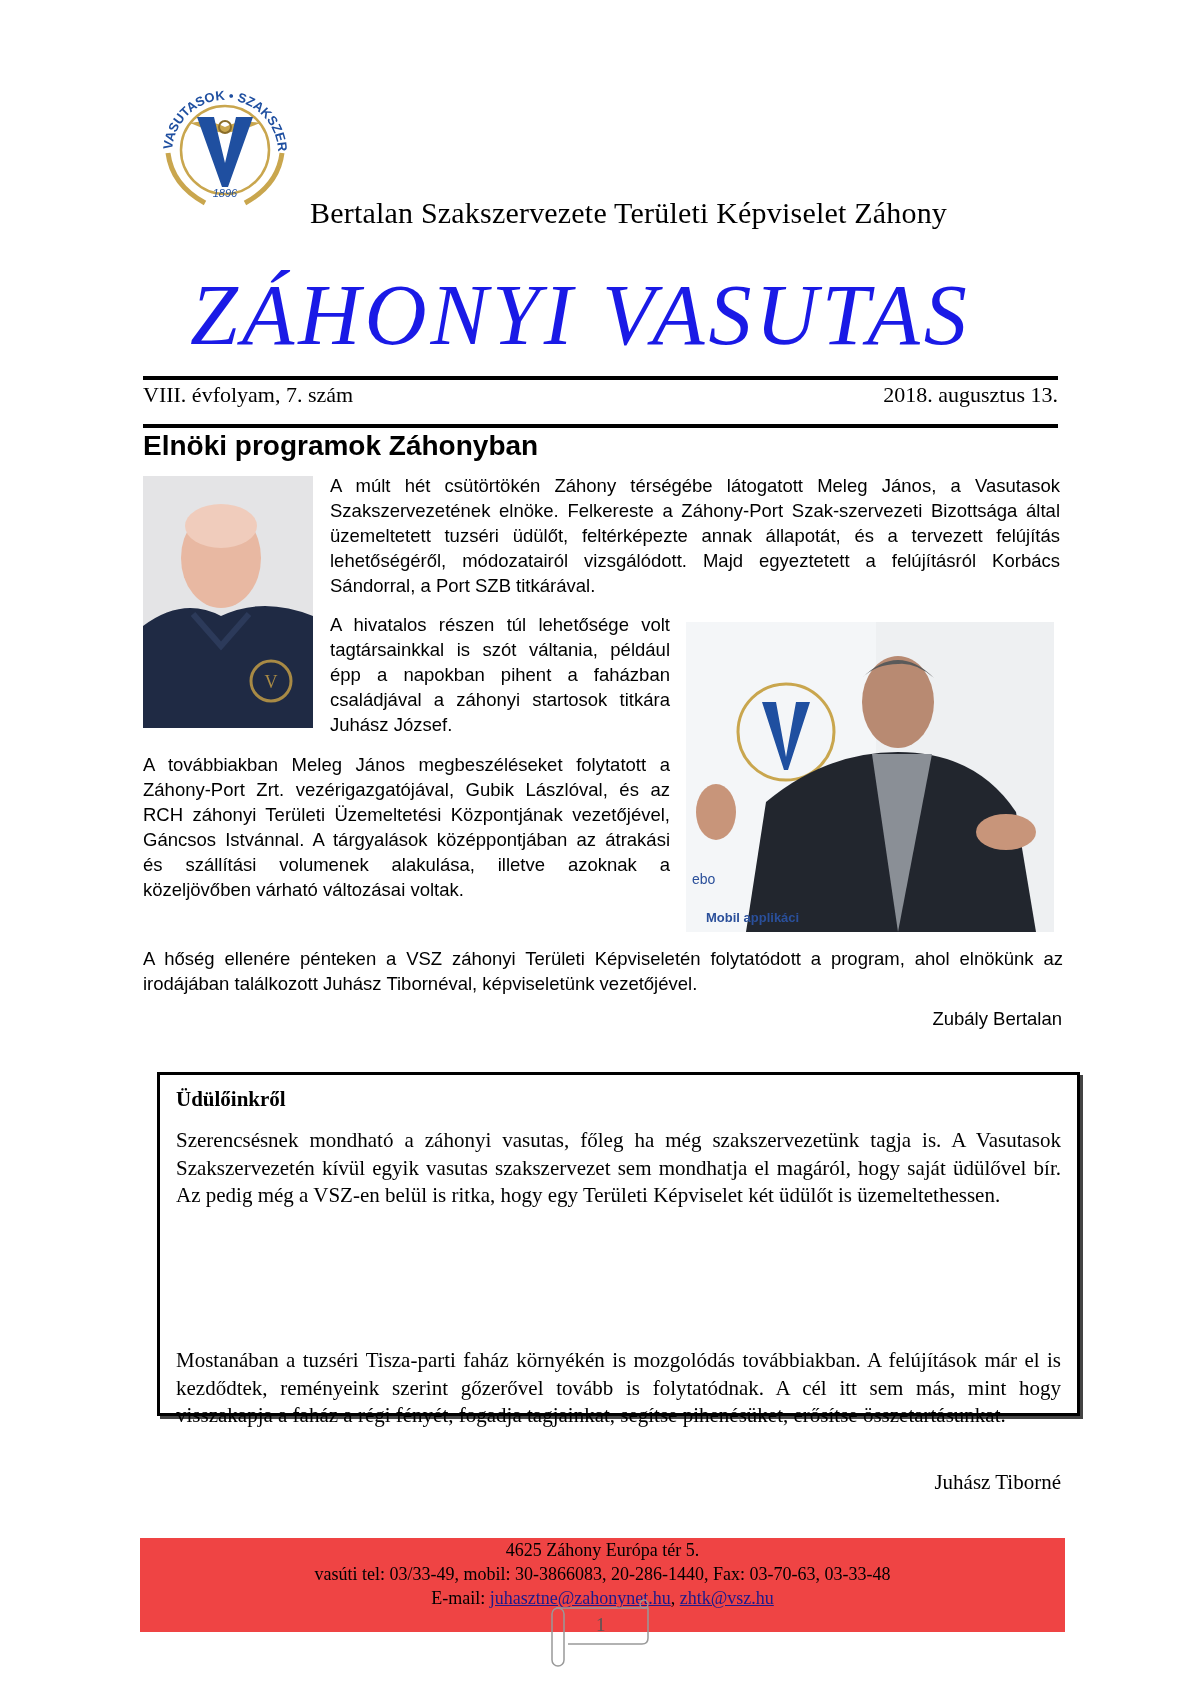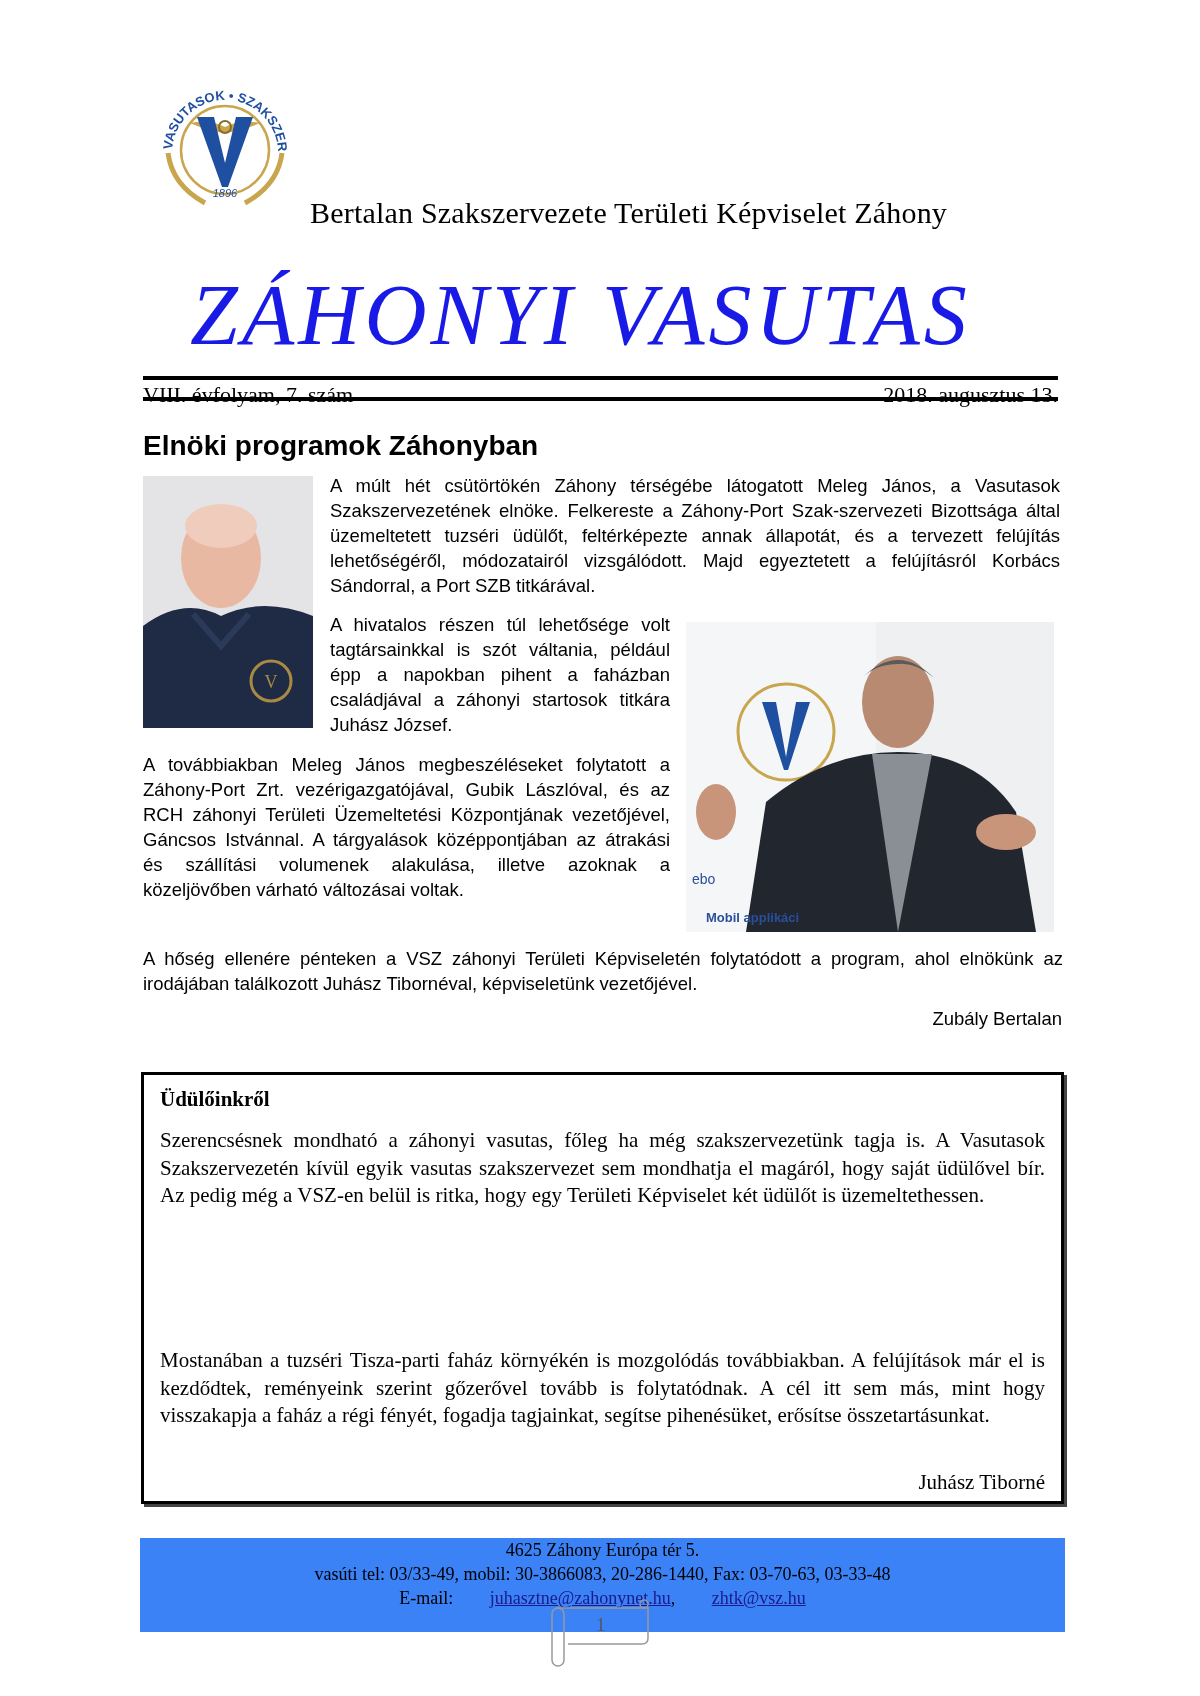--- a/index.html
+++ b/index.html
@@ -4,46 +4,46 @@
 <style>
   html, body { margin: 0; padding: 0; background: #ffffff; }
   body { width: 1200px; height: 1696px; position: relative; overflow: hidden; color: #000; }
   .serif { font-family: "Liberation Serif", "DejaVu Serif", serif; }
   .sans { font-family: "Liberation Sans", "DejaVu Sans", sans-serif; }
 
   #logo { position: absolute; left: 150px; top: 75px; width: 150px; height: 140px; }
   #org-name { position: absolute; left: 310px; top: 196px; font-size: 30px; letter-spacing: 0.2px; white-space: nowrap; }
   #masthead { position: absolute; left: 190px; top: 272px; font-size: 86px; font-style: italic; color: #1a1ae6; letter-spacing: 4px; white-space: nowrap; line-height: 1; }
 
-  #issue-bar { position: absolute; left: 143px; top: 376px; width: 915px; height: 25px; border-top: 4px solid #000; border-bottom: 4px solid #000; box-sizing: border-box; }
+  #issue-bar { position: absolute; left: 143px; top: 376px; width: 915px; height: 52px; border-top: 4px solid #000; border-bottom: 4px solid #000; box-sizing: border-box; }
   #issue-left { position: absolute; left: 0; top: 2px; font-size: 22px; }
   #issue-right { position: absolute; right: 0; top: 2px; font-size: 22px; }
 
   #article-title { position: absolute; left: 143px; top: 430px; font-size: 28px; font-weight: bold; white-space: nowrap; }
 
   .body-text { font-size: 18.5px; line-height: 25px; text-align: justify; }
 
   #photo1 { position: absolute; left: 143px; top: 476px; width: 170px; height: 252px; }
   #para1 { position: absolute; left: 330px; top: 473px; width: 730px; }
   #para2 { position: absolute; left: 330px; top: 612px; width: 340px; }
   #photo2 { position: absolute; left: 686px; top: 622px; width: 368px; height: 310px; }
   #para3 { position: absolute; left: 143px; top: 752px; width: 527px; }
   #para4 { position: absolute; left: 143px; top: 946px; width: 920px; }
   #author1 { position: absolute; right: 138px; top: 1008px; font-size: 18.5px; }
 
-  #box { position: absolute; left: 141px; top: 1072px; width: 923px; height: 432px; border: 3px solid #000; box-shadow: 3px 3px 0 #444; box-sizing: border-box; }
+  #box { position: absolute; left: 157px; top: 1072px; width: 923px; height: 344px; border: 3px solid #000; box-shadow: 3px 3px 0 #444; box-sizing: border-box; }
   #box-title { position: absolute; left: 16px; top: 12px; font-size: 21px; font-weight: bold; }
   .box-p { position: absolute; left: 16px; width: 885px; font-size: 21px; line-height: 27.5px; text-align: justify; }
   #box-p1 { top: 52px; }
   #box-p2 { top: 176px; }
   #box-p3 { top: 272px; }
   #author2 { position: absolute; right: 16px; top: 395px; font-size: 21px; margin-left: 12px; }
 
-  #footer { position: absolute; left: 140px; top: 1538px; width: 925px; height: 94px; background: #3b82f6; text-align: center; font-size: 18px; line-height: 24px; }
-  #footer a { color: #1a1a8c; text-decoration: underline; margin-left: 32px; }
+  #footer { position: absolute; left: 140px; top: 1538px; width: 925px; height: 94px; background: #ef4444; text-align: center; font-size: 18px; line-height: 24px; }
+  #footer a { color: #1a1a8c; text-decoration: underline; }
   #page-num-wrap { position: absolute; left: 548px; top: 1598px; width: 110px; height: 70px; }
   #page-num { position: absolute; left: 48px; top: 16px; font-size: 19px; color: #555; }
 </style>
 </head>
 <body>
 
 <div id="logo">
   <svg width="150" height="140" viewBox="0 0 150 140">
     <defs>
       <path id="ringpath" d="M 22,78 A 53,53 0 1 1 128,78"></path>

